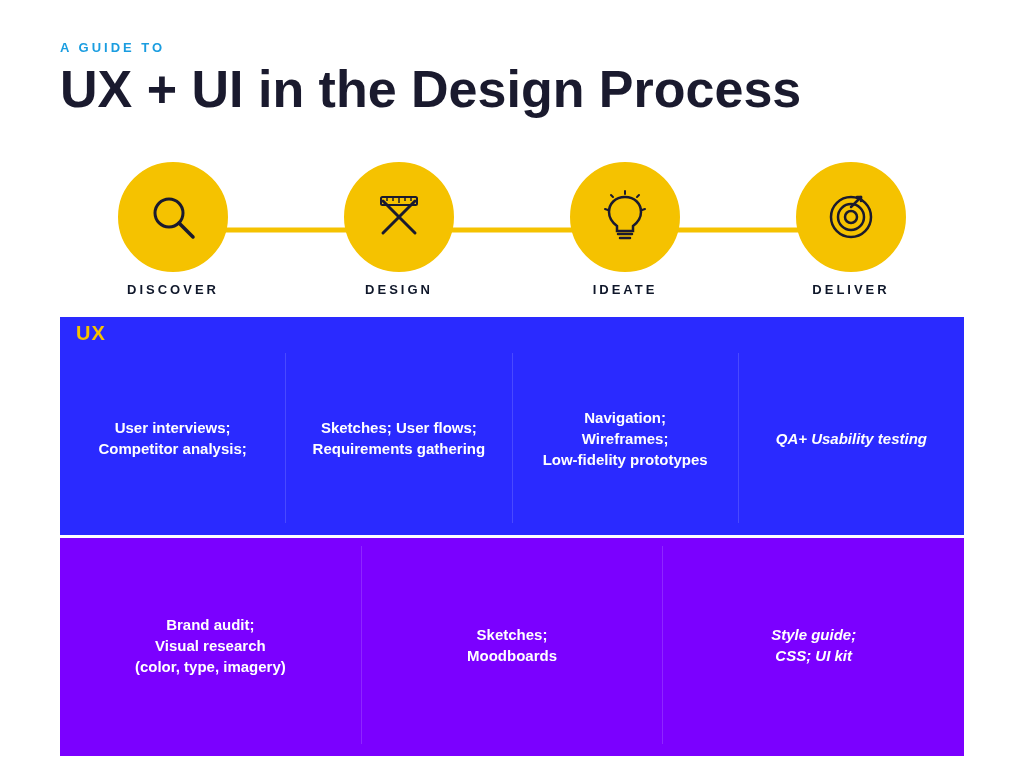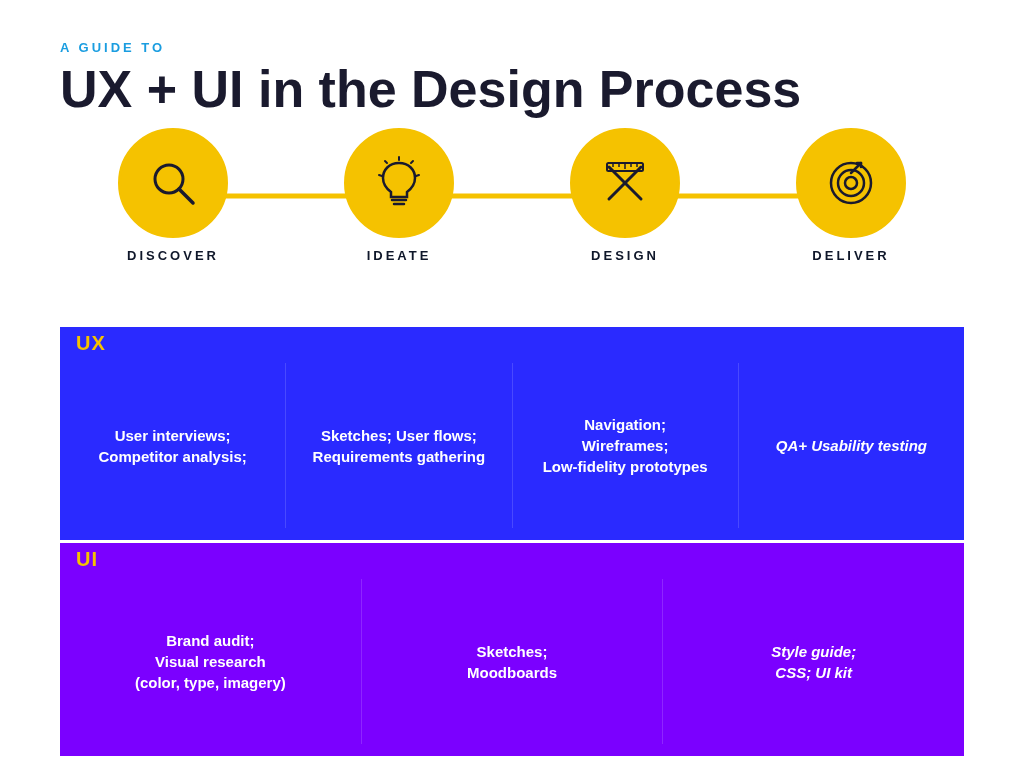--- a/index.html
+++ b/index.html
@@ -23,21 +23,21 @@
       letter-spacing: 3px;
       color: #1a9de0;
       text-transform: uppercase;
       margin-bottom: 6px;
     }
     .main-title {
       font-size: 52px;
       font-weight: 700;
       color: #1a1a2e;
       line-height: 1.1;
-      margin-bottom: 10px;
+      margin-bottom: 44px;
     }
 
     
     .process-row {
       position: relative;
       display: flex;
       justify-content: space-around;
       align-items: center;
       margin-bottom: 20px;
     }
@@ -129,21 +129,20 @@
       border-right: 1px solid rgba(255,255,255,0.15);
     }
     .section-cell:last-child {
       border-right: none;
       font-style: italic;
     }
     .sections-wrapper {
       display: flex;
       flex-direction: column;
       flex: 1;
-      margin-top: 44px;
     }
   </style>
 </head>
 <body>
 
 <div class="page">
 
   <div class="subtitle">A GUIDE TO</div>
   <div class="main-title">UX + UI in the Design Process</div>
 
@@ -151,38 +150,20 @@
     <div class="process-line"></div>
 
     <div class="process-step">
       <div class="circle">
         <svg viewBox="0 0 60 60" fill="none" xmlns="http://www.w3.org/2000/svg">
           <circle cx="26" cy="26" r="14" stroke="#1a1a2e" stroke-width="3" fill="none"></circle>
           <line x1="36" y1="36" x2="50" y2="50" stroke="#1a1a2e" stroke-width="3.5" stroke-linecap="round"></line>
         </svg>
       </div>
       <span class="step-label">DISCOVER</span>
-    </div>
-
-    <div class="process-step">
-      <div class="circle">
-        <svg viewBox="0 0 60 60" fill="none" xmlns="http://www.w3.org/2000/svg">
-
-          <path d="M30 10 C20 10 14 17 14 25 C14 31 18 36 22 39 L22 44 L38 44 L38 39 C42 36 46 31 46 25 C46 17 40 10 30 10Z" stroke="#1a1a2e" stroke-width="2.5" fill="none"></path>
-          <line x1="23" y1="47" x2="37" y2="47" stroke="#1a1a2e" stroke-width="2.5" stroke-linecap="round"></line>
-          <line x1="25" y1="51" x2="35" y2="51" stroke="#1a1a2e" stroke-width="2.5" stroke-linecap="round"></line>
-
-          <line x1="30" y1="4" x2="30" y2="7" stroke="#1a1a2e" stroke-width="2" stroke-linecap="round"></line>
-          <line x1="44" y1="8" x2="42" y2="10" stroke="#1a1a2e" stroke-width="2" stroke-linecap="round"></line>
-          <line x1="16" y1="8" x2="18" y2="10" stroke="#1a1a2e" stroke-width="2" stroke-linecap="round"></line>
-          <line x1="50" y1="22" x2="47" y2="23" stroke="#1a1a2e" stroke-width="2" stroke-linecap="round"></line>
-          <line x1="10" y1="22" x2="13" y2="23" stroke="#1a1a2e" stroke-width="2" stroke-linecap="round"></line>
-        </svg>
-      </div>
-      <span class="step-label">IDEATE</span>
     </div>
 
     <div class="process-step">
       <div class="circle">
         <svg viewBox="0 0 60 60" fill="none" xmlns="http://www.w3.org/2000/svg">
 
           <line x1="14" y1="46" x2="46" y2="14" stroke="#1a1a2e" stroke-width="3" stroke-linecap="round"></line>
           <line x1="46" y1="46" x2="14" y2="14" stroke="#1a1a2e" stroke-width="3" stroke-linecap="round"></line>
 
           <rect x="12" y="10" width="36" height="8" rx="1.5" stroke="#1a1a2e" stroke-width="2" fill="none"></rect>
@@ -192,20 +173,38 @@
           <line x1="36" y1="10" x2="36" y2="14" stroke="#1a1a2e" stroke-width="1.5"></line>
           <line x1="42" y1="10" x2="42" y2="14" stroke="#1a1a2e" stroke-width="1.5"></line>
         </svg>
       </div>
       <span class="step-label">DESIGN</span>
     </div>
 
     <div class="process-step">
       <div class="circle">
         <svg viewBox="0 0 60 60" fill="none" xmlns="http://www.w3.org/2000/svg">
+
+          <path d="M30 10 C20 10 14 17 14 25 C14 31 18 36 22 39 L22 44 L38 44 L38 39 C42 36 46 31 46 25 C46 17 40 10 30 10Z" stroke="#1a1a2e" stroke-width="2.5" fill="none"></path>
+          <line x1="23" y1="47" x2="37" y2="47" stroke="#1a1a2e" stroke-width="2.5" stroke-linecap="round"></line>
+          <line x1="25" y1="51" x2="35" y2="51" stroke="#1a1a2e" stroke-width="2.5" stroke-linecap="round"></line>
+
+          <line x1="30" y1="4" x2="30" y2="7" stroke="#1a1a2e" stroke-width="2" stroke-linecap="round"></line>
+          <line x1="44" y1="8" x2="42" y2="10" stroke="#1a1a2e" stroke-width="2" stroke-linecap="round"></line>
+          <line x1="16" y1="8" x2="18" y2="10" stroke="#1a1a2e" stroke-width="2" stroke-linecap="round"></line>
+          <line x1="50" y1="22" x2="47" y2="23" stroke="#1a1a2e" stroke-width="2" stroke-linecap="round"></line>
+          <line x1="10" y1="22" x2="13" y2="23" stroke="#1a1a2e" stroke-width="2" stroke-linecap="round"></line>
+        </svg>
+      </div>
+      <span class="step-label">IDEATE</span>
+    </div>
+
+    <div class="process-step">
+      <div class="circle">
+        <svg viewBox="0 0 60 60" fill="none" xmlns="http://www.w3.org/2000/svg">
           <circle cx="30" cy="30" r="20" stroke="#1a1a2e" stroke-width="2.5" fill="none"></circle>
           <circle cx="30" cy="30" r="13" stroke="#1a1a2e" stroke-width="2.5" fill="none"></circle>
           <circle cx="30" cy="30" r="6" stroke="#1a1a2e" stroke-width="2.5" fill="none"></circle>
 
           <line x1="40" y1="10" x2="30" y2="20" stroke="#1a1a2e" stroke-width="2.5" stroke-linecap="round"></line>
           <polyline points="36,10 40,10 40,14" stroke="#1a1a2e" stroke-width="2.5" fill="none" stroke-linecap="round" stroke-linejoin="round"></polyline>
         </svg>
       </div>
       <span class="step-label">DELIVER</span>
     </div>
@@ -221,23 +220,20 @@
         <div class="section-cell">User interviews;<br>Competitor analysis;</div>
         <div class="section-cell">Sketches; User flows;<br>Requirements gathering</div>
         <div class="section-cell">Navigation;<br>Wireframes;<br>Low-fidelity prototypes</div>
         <div class="section-cell">QA+ Usability testing</div>
       </div>
     </div>
 
     <div style="width:100%;height:3px;background:#ffffff;"></div>
 
     <div class="ui-section">
-      <div class="section-label-row">
-        <span class="section-badge">UI</span>
-      </div>
       <div class="section-content">
         <div class="section-cell">Brand audit;<br>Visual research<br>(color, type, imagery)</div>
         <div class="section-cell">Sketches;<br>Moodboards</div>
         <div class="section-cell">Style guide;<br>CSS; UI kit</div>
       </div>
     </div>
 
   </div>
 </div>
 

